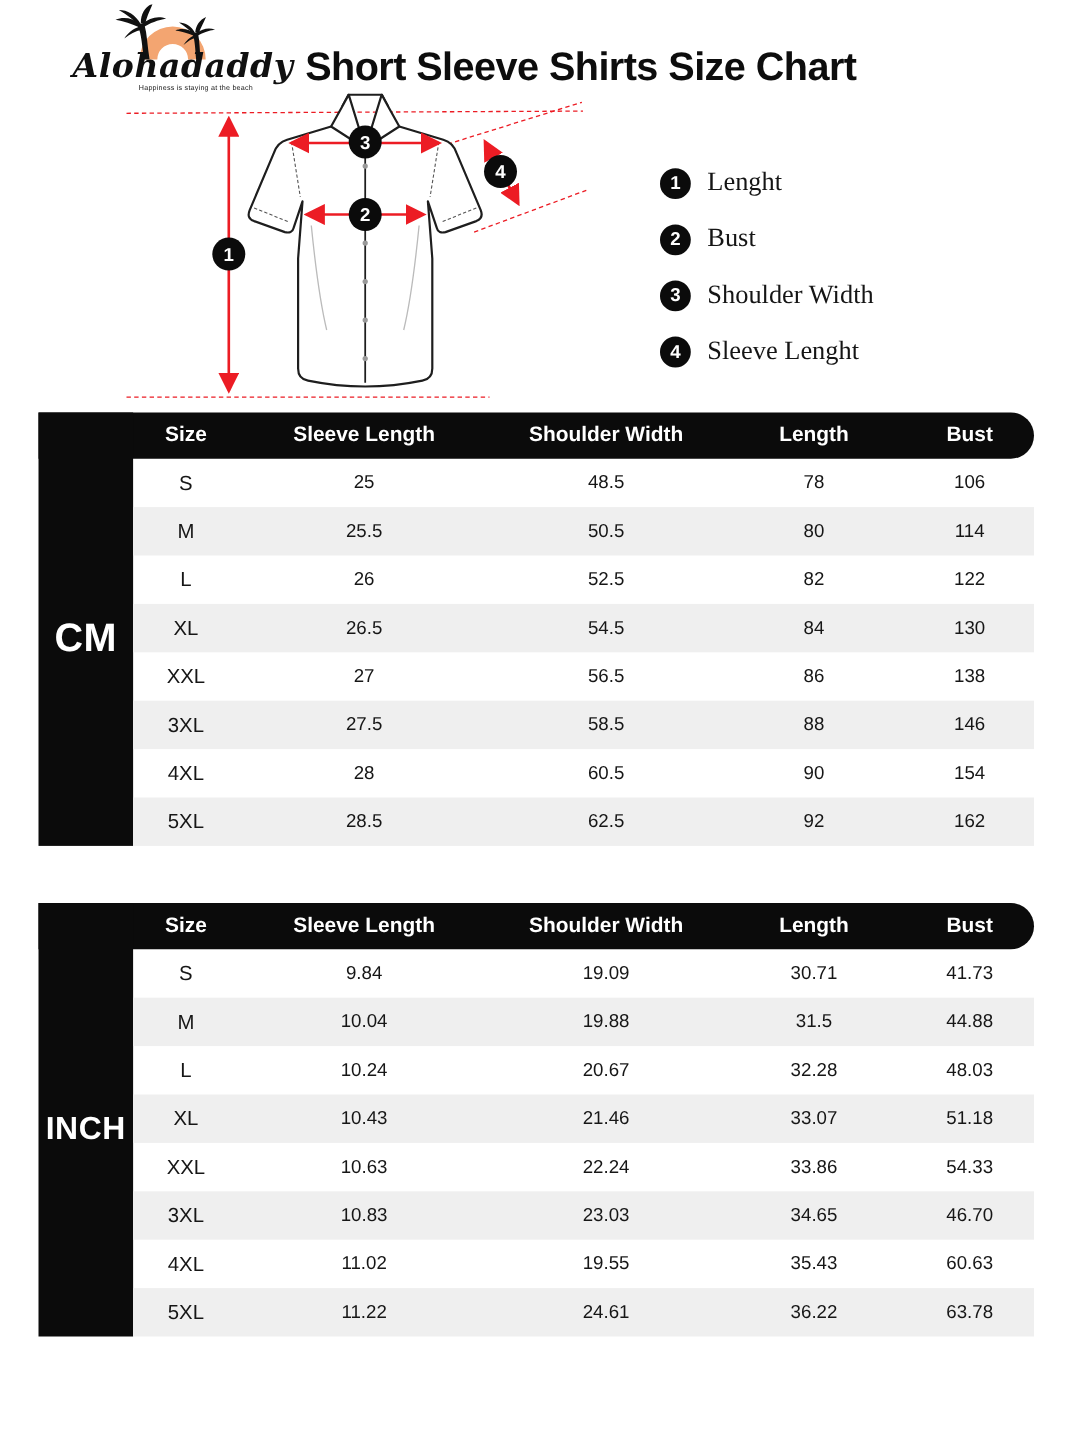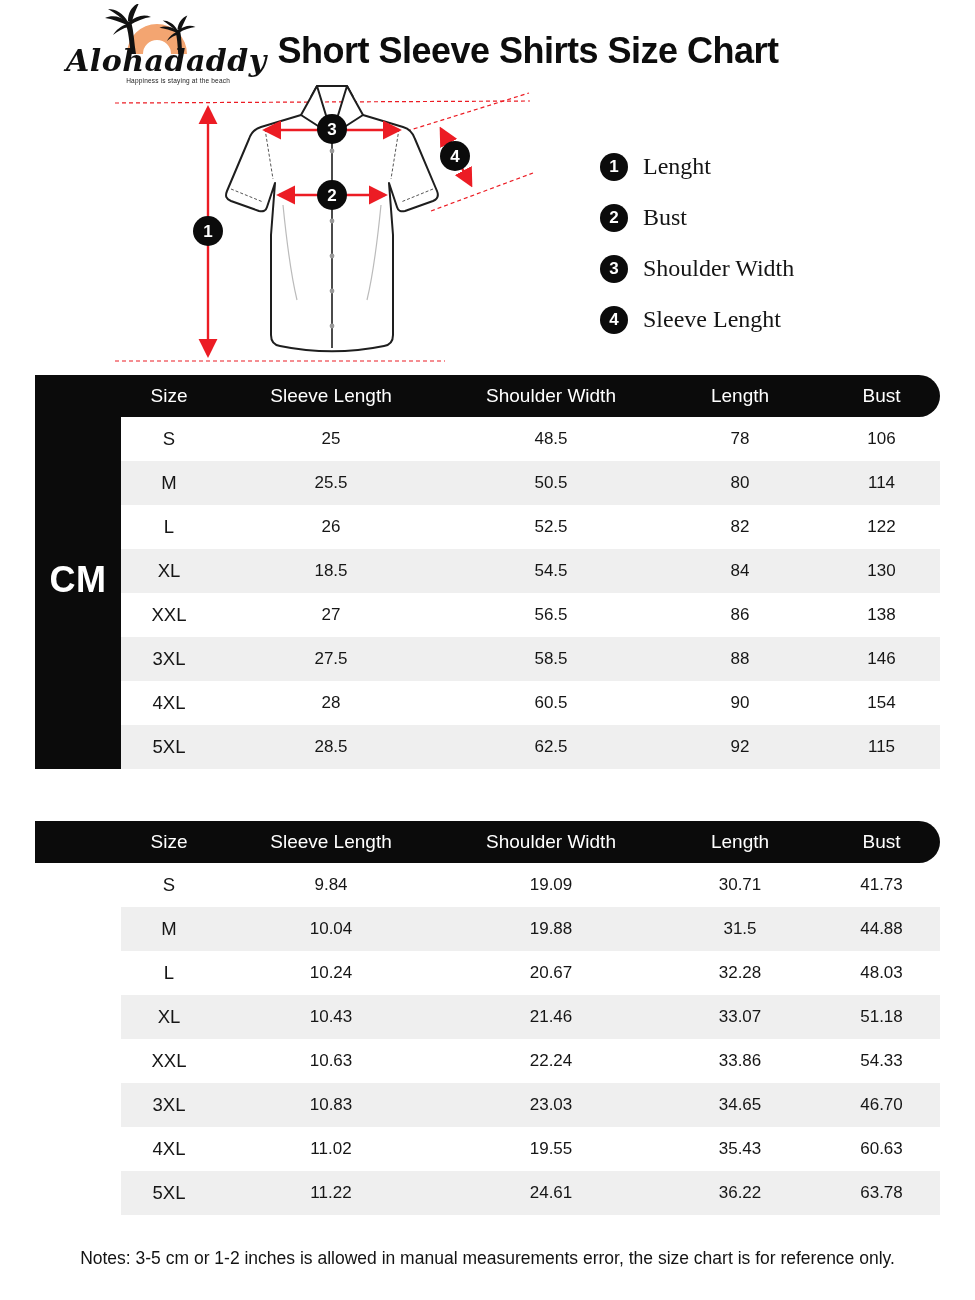--- a/index.html
+++ b/index.html
@@ -7,21 +7,21 @@
         font-family:"Liberation Sans",sans-serif;color:#111;}
 
   
   .logo{position:absolute;left:66px;top:4px;width:178px;text-align:center;}
   .logo-mark{display:block;margin:0 auto;}
   .logo-word{font-family:"DejaVu Serif",serif;font-style:italic;font-weight:bold;
              font-size:30px;line-height:1;margin-top:-10px;letter-spacing:.5px;color:#101010;}
   .logo-tag{font-size:6.5px;color:#222;text-align:right;padding-right:14px;margin-top:1px;letter-spacing:.2px;}
 
   
-  .title{position:absolute;left:228px;top:30px;width:600px;text-align:center;
+  .title{position:absolute;left:228px;top:40px;width:600px;text-align:center;
          font-size:36px;font-weight:700;letter-spacing:-.5px;color:#0d0d0d;}
 
   
   .diagram{position:absolute;left:105px;top:85px;}
 
   
   .legend{position:absolute;left:600px;top:141px;display:flex;flex-direction:column;}
   .legend-item{height:51px;display:flex;align-items:center;}
   .legend-badge{width:28px;height:28px;border-radius:50%;background:#0b0b0b;color:#fff;
                 font-weight:700;font-size:17px;display:flex;align-items:center;justify-content:center;flex:0 0 28px;}
@@ -31,21 +31,21 @@
   .size-table{position:absolute;left:35px;width:905px;height:394px;}
   .size-table.cm{top:375px;}
   .size-table.inch{top:821px;}
   .t-sidebar{position:absolute;left:0;top:0;bottom:0;width:86px;background:#0b0b0b;
              display:flex;align-items:center;justify-content:center;}
   .t-unit{color:#fff;font-weight:700;font-size:36px;letter-spacing:.5px;margin-top:16px;}
   .t-unit.small{font-size:29px;}
   .t-header{position:absolute;left:0;top:0;height:42px;width:819px;padding-left:86px;
             background:#0b0b0b;border-radius:0 21px 21px 0;display:grid;
             grid-template-columns:96px 228px 212px 166px 117px;align-items:center;}
-  .t-hcell{color:#fff;font-weight:400;font-size:19px;text-align:center;}
+  .t-hcell{color:#fff;font-weight:700;font-size:19px;text-align:center;}
   .t-rows{position:absolute;left:86px;top:42px;width:819px;}
   .t-row{height:44px;display:grid;grid-template-columns:96px 228px 212px 166px 117px;align-items:center;}
   .t-row:nth-child(even){background:#efefef;}
   .t-cell{text-align:center;font-size:17px;color:#161616;}
   .t-cell.t-size{font-size:18.5px;}
 
   
   .notes{position:absolute;left:0;top:1248px;width:975px;text-align:center;
          font-size:17.5px;color:#131313;}
 </style>
@@ -196,21 +196,21 @@
         </div>
         <div class="t-row">
           <div class="t-cell t-size">L</div>
           <div class="t-cell">26</div>
           <div class="t-cell">52.5</div>
           <div class="t-cell">82</div>
           <div class="t-cell">122</div>
         </div>
         <div class="t-row">
           <div class="t-cell t-size">XL</div>
-          <div class="t-cell">18.5</div>
+          <div class="t-cell">26.5</div>
           <div class="t-cell">54.5</div>
           <div class="t-cell">84</div>
           <div class="t-cell">130</div>
         </div>
         <div class="t-row">
           <div class="t-cell t-size">XXL</div>
           <div class="t-cell">27</div>
           <div class="t-cell">56.5</div>
           <div class="t-cell">86</div>
           <div class="t-cell">138</div>
@@ -227,33 +227,36 @@
           <div class="t-cell">28</div>
           <div class="t-cell">60.5</div>
           <div class="t-cell">90</div>
           <div class="t-cell">154</div>
         </div>
         <div class="t-row">
           <div class="t-cell t-size">5XL</div>
           <div class="t-cell">28.5</div>
           <div class="t-cell">62.5</div>
           <div class="t-cell">92</div>
-          <div class="t-cell">115</div>
+          <div class="t-cell">162</div>
         </div>
       </div>
   </div>
 
   <div class="size-table inch">
     <div class="t-header">
         <div class="t-hcell">Size</div>
         <div class="t-hcell">Sleeve Length</div>
         <div class="t-hcell">Shoulder Width</div>
         <div class="t-hcell">Length</div>
         <div class="t-hcell">Bust</div>
       </div>
+    <div class="t-sidebar">
+      <span class="t-unit small">INCH</span>
+    </div>
     <div class="t-rows">
         <div class="t-row">
           <div class="t-cell t-size">S</div>
           <div class="t-cell">9.84</div>
           <div class="t-cell">19.09</div>
           <div class="t-cell">30.71</div>
           <div class="t-cell">41.73</div>
         </div>
         <div class="t-row">
           <div class="t-cell t-size">M</div>
@@ -300,15 +303,14 @@
         <div class="t-row">
           <div class="t-cell t-size">5XL</div>
           <div class="t-cell">11.22</div>
           <div class="t-cell">24.61</div>
           <div class="t-cell">36.22</div>
           <div class="t-cell">63.78</div>
         </div>
       </div>
   </div>
 
-  <div class="notes">Notes: 3-5 cm or 1-2 inches is allowed in manual measurements error, the size chart is for reference only.</div>
 
 </div>
 
 </body></html>

